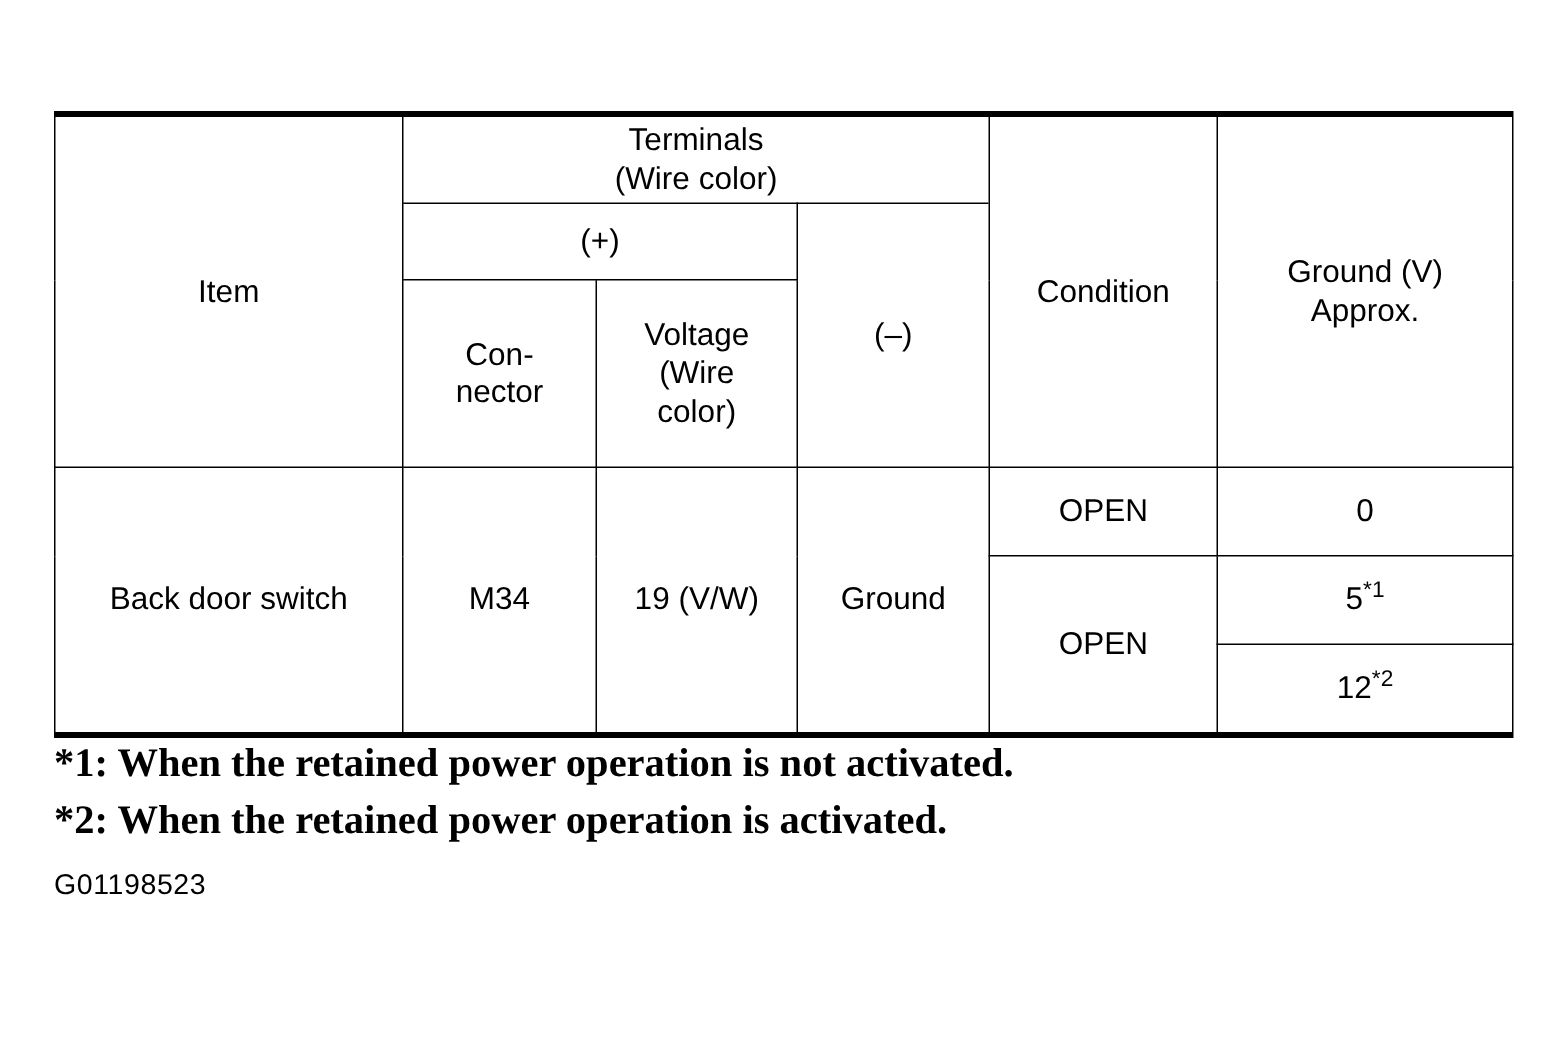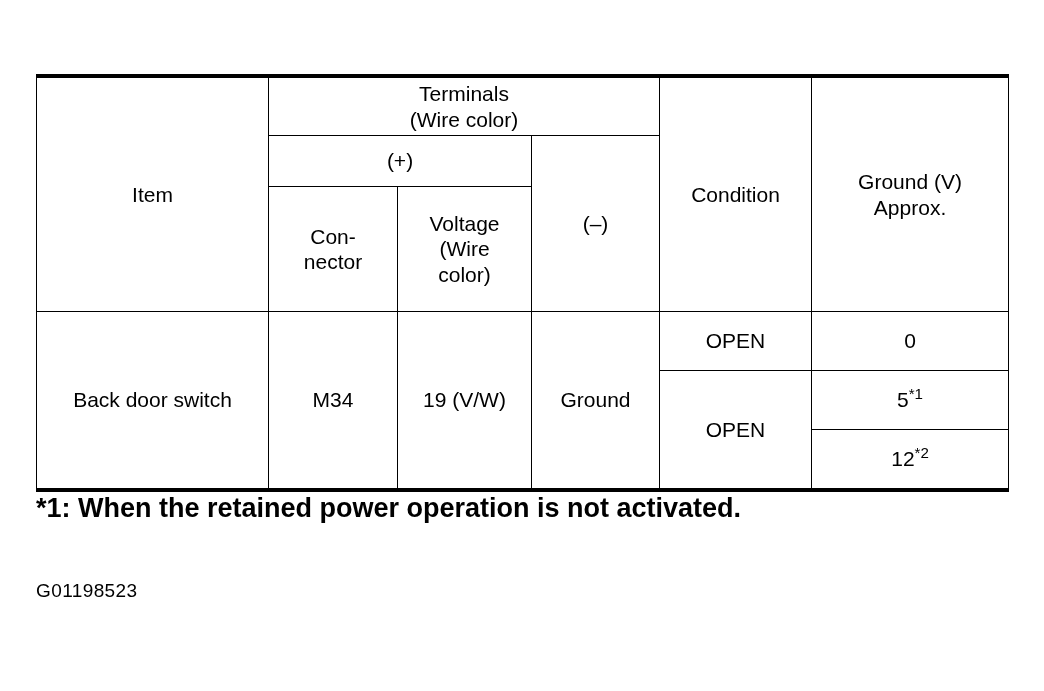--- a/index.html
+++ b/index.html
@@ -61,20 +61,21 @@
     left: 36px;
     top: 489px;
     width: 980px;
   }
   .note-line {
     font-size: 27px;
     line-height: 1.42;
     white-space: nowrap;
     font-weight: 600;
     letter-spacing: 0px;
+    font-family: Liberation Serif, serif;
   }
   .code {
     position: absolute;
     left: 36px;
     top: 580px;
     font-size: 19px;
     letter-spacing: 0.4px;
   }
 
   sup.fn {
@@ -148,16 +149,17 @@
       <tr>
         <td style="height:52px">
           <span>12</span><sup class="fn">*2</sup>
         </td>
       </tr>
     </tbody>
   </table>
 
   <div class="notes">
     <div class="note-line">*1: When the retained power operation is not activated.</div>
+    <div class="note-line">*2: When the retained power operation is activated.</div>
   </div>
 
   <div class="code">G01198523</div>
 </div>
 
 </body></html>

